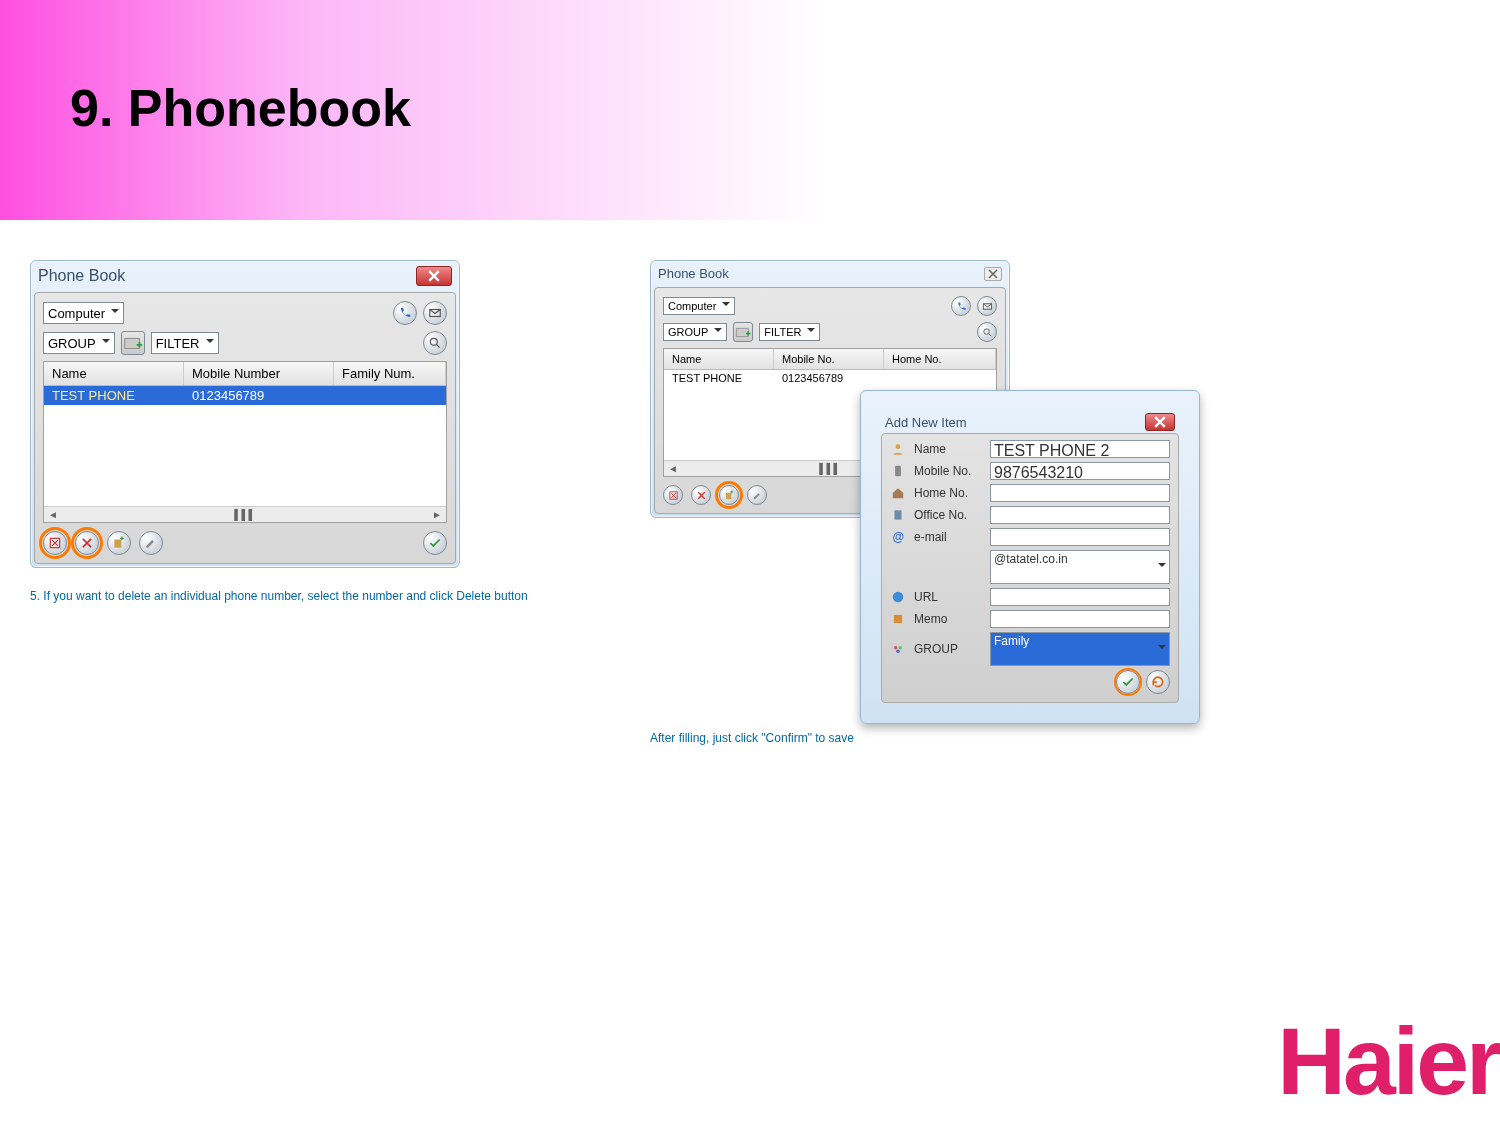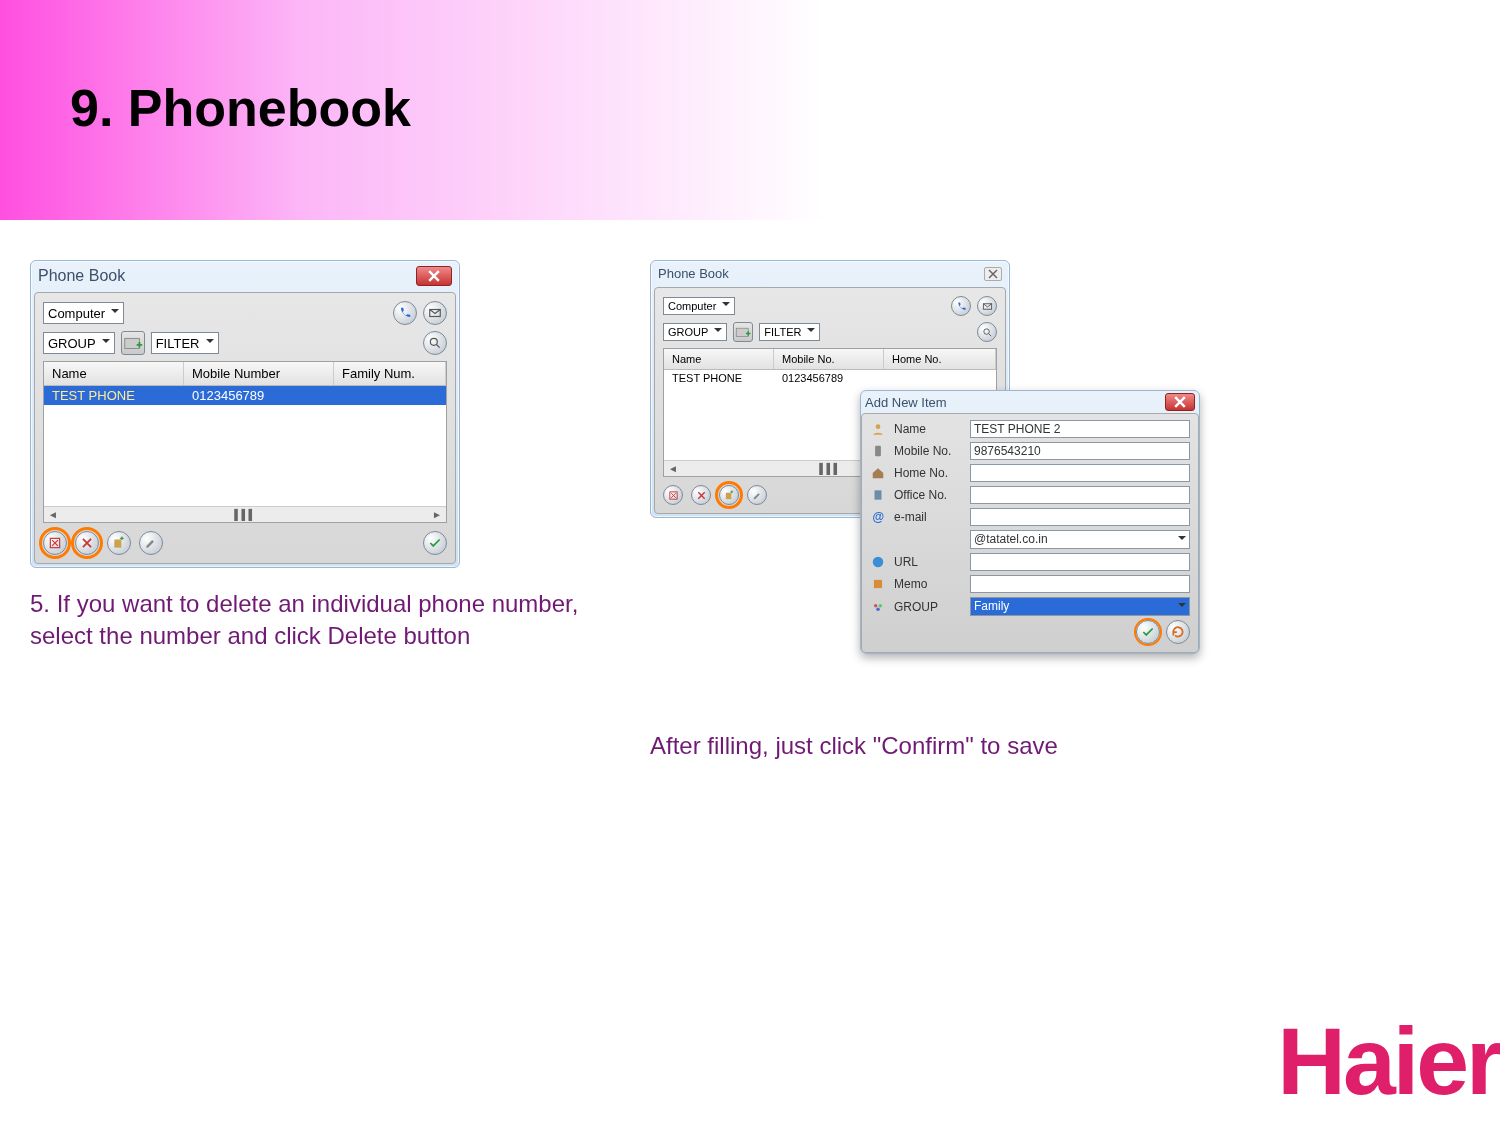--- a/index.html
+++ b/index.html
@@ -178,36 +178,36 @@
   }
   
   .panel.small .dropdown { font-size: 11px; height: 18px; }
   .panel.small .icon-btn { width: 20px; height: 20px; }
   .panel.small .icon-btn-sq { width: 20px; height: 20px; }
   .panel.small .table { font-size: 11px; }
   .panel.small .icon-btn svg { width: 11px; height: 11px; }
 
   .caption {
     margin-top: 20px;
-    font-size: 24px;
-    color: #701a75;
+    font-size: 12px;
+    color: #0369a1;
     line-height: 1.35;
     max-width: 550px;
   }
 
   
   .add-dialog {
     position: absolute;
     left: 210px;
     top: 130px;
     width: 340px;
     background: linear-gradient(#e9f2fb, #cfe2f4);
     border: 1px solid #9bb6d2;
     border-radius: 6px;
-    padding: 0;
+    padding: 20px;
     box-shadow: 0 4px 10px rgba(0,0,0,0.3);
   }
   .add-inner {
     background: linear-gradient(#e3e3e3,#cfcfcf);
     border: 1px solid #aaa;
     border-radius: 4px;
     padding: 6px 8px 8px 8px;
   }
   .add-row {
     display: flex;
@@ -221,26 +221,26 @@
     width: 16px; height: 16px;
     display: flex; align-items: center; justify-content: center;
   }
   .add-row .ico svg { width: 14px; height: 14px; }
   .add-row .lab { width: 68px; }
   .add-row .inp {
     flex: 1;
     height: 18px;
     background: #fff;
     border: 1px solid #8a98a6;
-    font-size: 12px;
+    font-size: 16px;
     padding: 1px 3px;
   }
   .add-row .sel {
     flex: 1;
-    height: 19px;
+    height: 34px;
     background: #fff;
     border: 1px solid #8a98a6;
     font-size: 12px;
     padding: 1px 14px 1px 3px;
     position: relative;
   }
   .add-row .sel::after {
     content: '';
     position: absolute;
     right: 3px; top: 50%;

